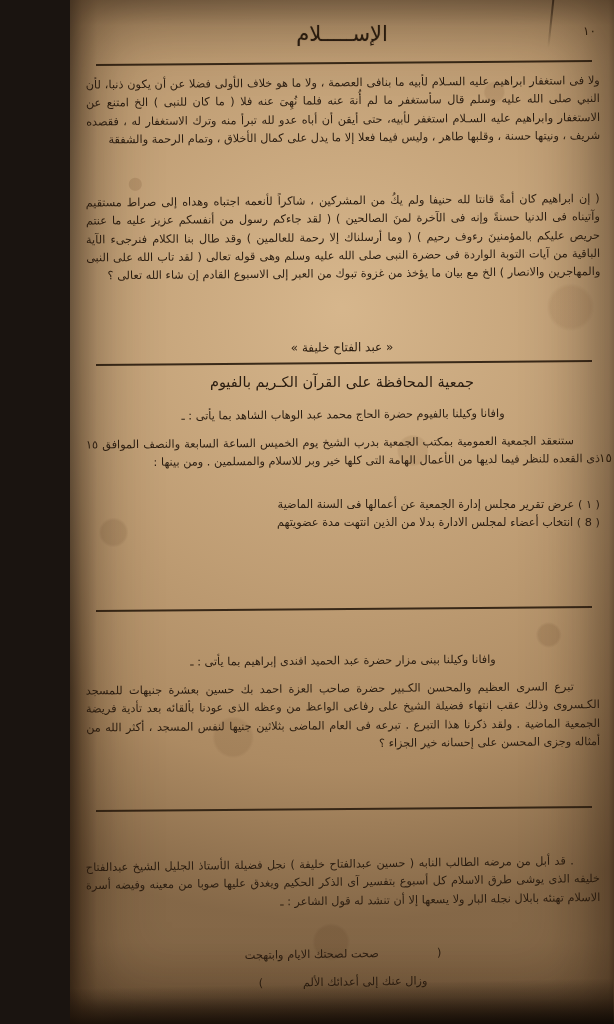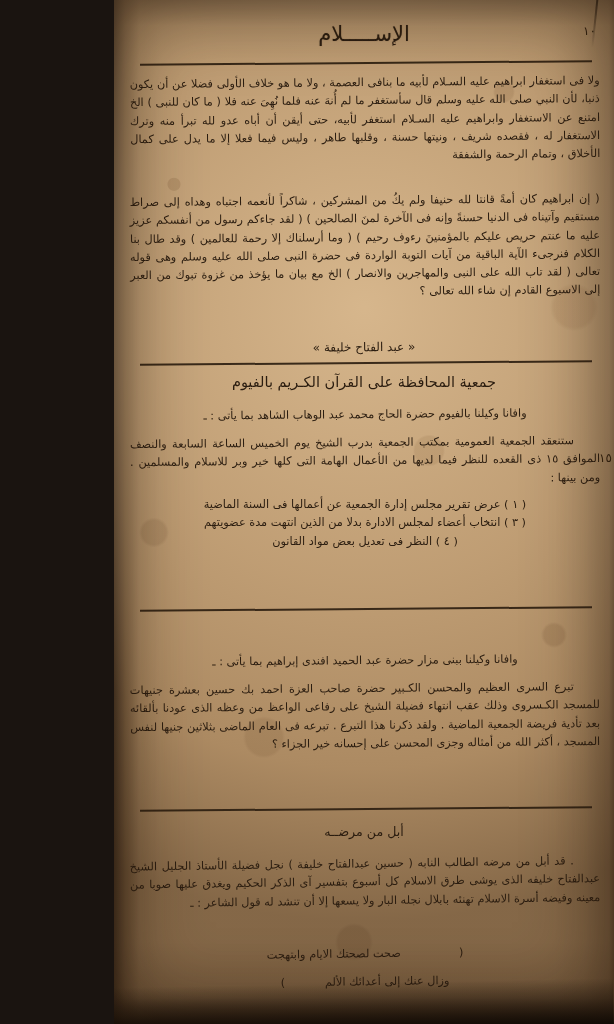--- a/index.html
+++ b/index.html
@@ -3,21 +3,21 @@
 <meta charset="utf-8">
 <title>الإسلام</title>
 <style>
   html, body {
     margin: 0;
     padding: 0;
     background: #1a1410;
   }
   #page {
     position: relative;
-    width: 500px;
+    width: 544px;
     height: 1024px;
     overflow: hidden;
     font-family: "DejaVu Sans", sans-serif;
     background: #b8956b;
     background-image:
       radial-gradient(ellipse 120% 60% at 50% 30%, rgba(216,184,142,0.95) 0%, rgba(196,163,122,0.6) 45%, rgba(150,118,82,0.35) 75%, rgba(90,66,42,0.55) 100%),
       linear-gradient(90deg, rgba(25,16,9,0.92) 0%, rgba(60,40,22,0.55) 2.2%, rgba(120,92,60,0.16) 5%, rgba(0,0,0,0) 9%,
                             rgba(0,0,0,0) 88%, rgba(110,84,54,0.12) 94%, rgba(70,48,28,0.30) 99%, rgba(40,26,14,0.55) 100%),
       linear-gradient(180deg, rgba(40,26,14,0.55) 0%, rgba(120,92,58,0.10) 2.5%, rgba(0,0,0,0) 6%,
                             rgba(0,0,0,0) 92%, rgba(70,48,28,0.28) 97.5%, rgba(20,12,6,0.9) 100%);
@@ -125,21 +125,20 @@
     text-align: center;
     font-size: 14.5px;
     color: #2a1c0f;
   }
   .sec-head.sm { font-size: 12.6px; }
 
   .centered-line {
     text-align: center;
   }
   .list-line {
-    text-align: center;
     font-size: 11.3px;
     line-height: 1.62;
   }
 
   .margin-num {
     position: absolute;
     font-size: 12px;
     color: #33230f;
   }
 
@@ -190,38 +189,36 @@
     </div>
 
     <div class="block skew" style="top:432px;">
       <p class="indent">ستنعقد الجمعية العمومية بمكتب الجمعية بدرب الشيخ يوم الخميس الساعة السابعة والنصف الموافق ١٥ ذى القعده للنظر فيما لديها من الأعمال الهامة التى كلها خير وبر للاسلام والمسلمين . ومن بينها :</p>
     </div>
 
     <div class="margin-num" style="top:451px; right:2px;">١٥</div>
 
     <div class="block" style="top:496px;">
       <p class="list-line">( ١ ) عرض تقرير مجلس إدارة الجمعية عن أعمالها فى السنة الماضية</p>
-      <p class="list-line">( ٣ ) انتخاب أعضاء لمجلس الادارة بدلا من الذين انتهت مدة عضويتهم</p>
-      <p class="list-line">( ٤ ) النظر فى تعديل بعض مواد القانون</p>
+      <p class="list-line">( 8 ) انتخاب أعضاء لمجلس الادارة بدلا من الذين انتهت مدة عضويتهم</p>
     </div>
 
     <div class="rule" style="top:608px;"></div>
 
 
     <div class="block skew" style="top:650px;">
       <p class="centered-line">وافانا وكيلنا ببنى مزار حضرة عبد الحميد افندى إبراهيم بما يأتى : ـ</p>
     </div>
 
     <div class="block skew" style="top:678px;">
       <p class="indent">تبرع السرى العظيم والمحسن الكـبير حضرة صاحب العزة احمد بك حسين بعشرة جنيهات للمسجد الكـسروى وذلك عقب انتهاء فضيلة الشيخ على رفاعى الواعظ من وعظه الذى عودنا بألقائه بعد تأدية فريضة الجمعية الماضية . ولقد ذكرنا هذا التبرع . تبرعه فى العام الماضى بثلاثين جنيها لنفس المسجد ، أكثر الله من أمثاله وجزى المحسن على إحسانه خير الجزاء ؟</p>
     </div>
 
     <div class="rule" style="top:808px;"></div>
 
-    <div class="sec-head sm" style="top:824px;">أبل من مرضــه</div>
 
     <div class="block skew2" style="top:852px;">
       <p class="indent">. قد أبل من مرضه الطالب النابه ( حسين عبدالفتاح خليفة ) نجل فضيلة الأستاذ الجليل الشيخ عبدالفتاح خليفه الذى يوشى طرق الاسلام كل أسبوع بتفسير آى الذكر الحكيم ويغدق عليها صوبا من معينه وفيضه أسرة الاسلام تهنئه بابلال نجله البار ولا يسعها إلا أن تنشد له قول الشاعر : ـ</p>
     </div>
 
     <div class="verse skew2" style="top:944px;">
       <span>(</span>
       <span>صحت لصحتك الايام وابتهجت</span>
     </div>
     <div class="verse skew2" style="top:972px; justify-content:center; gap:40px;">

